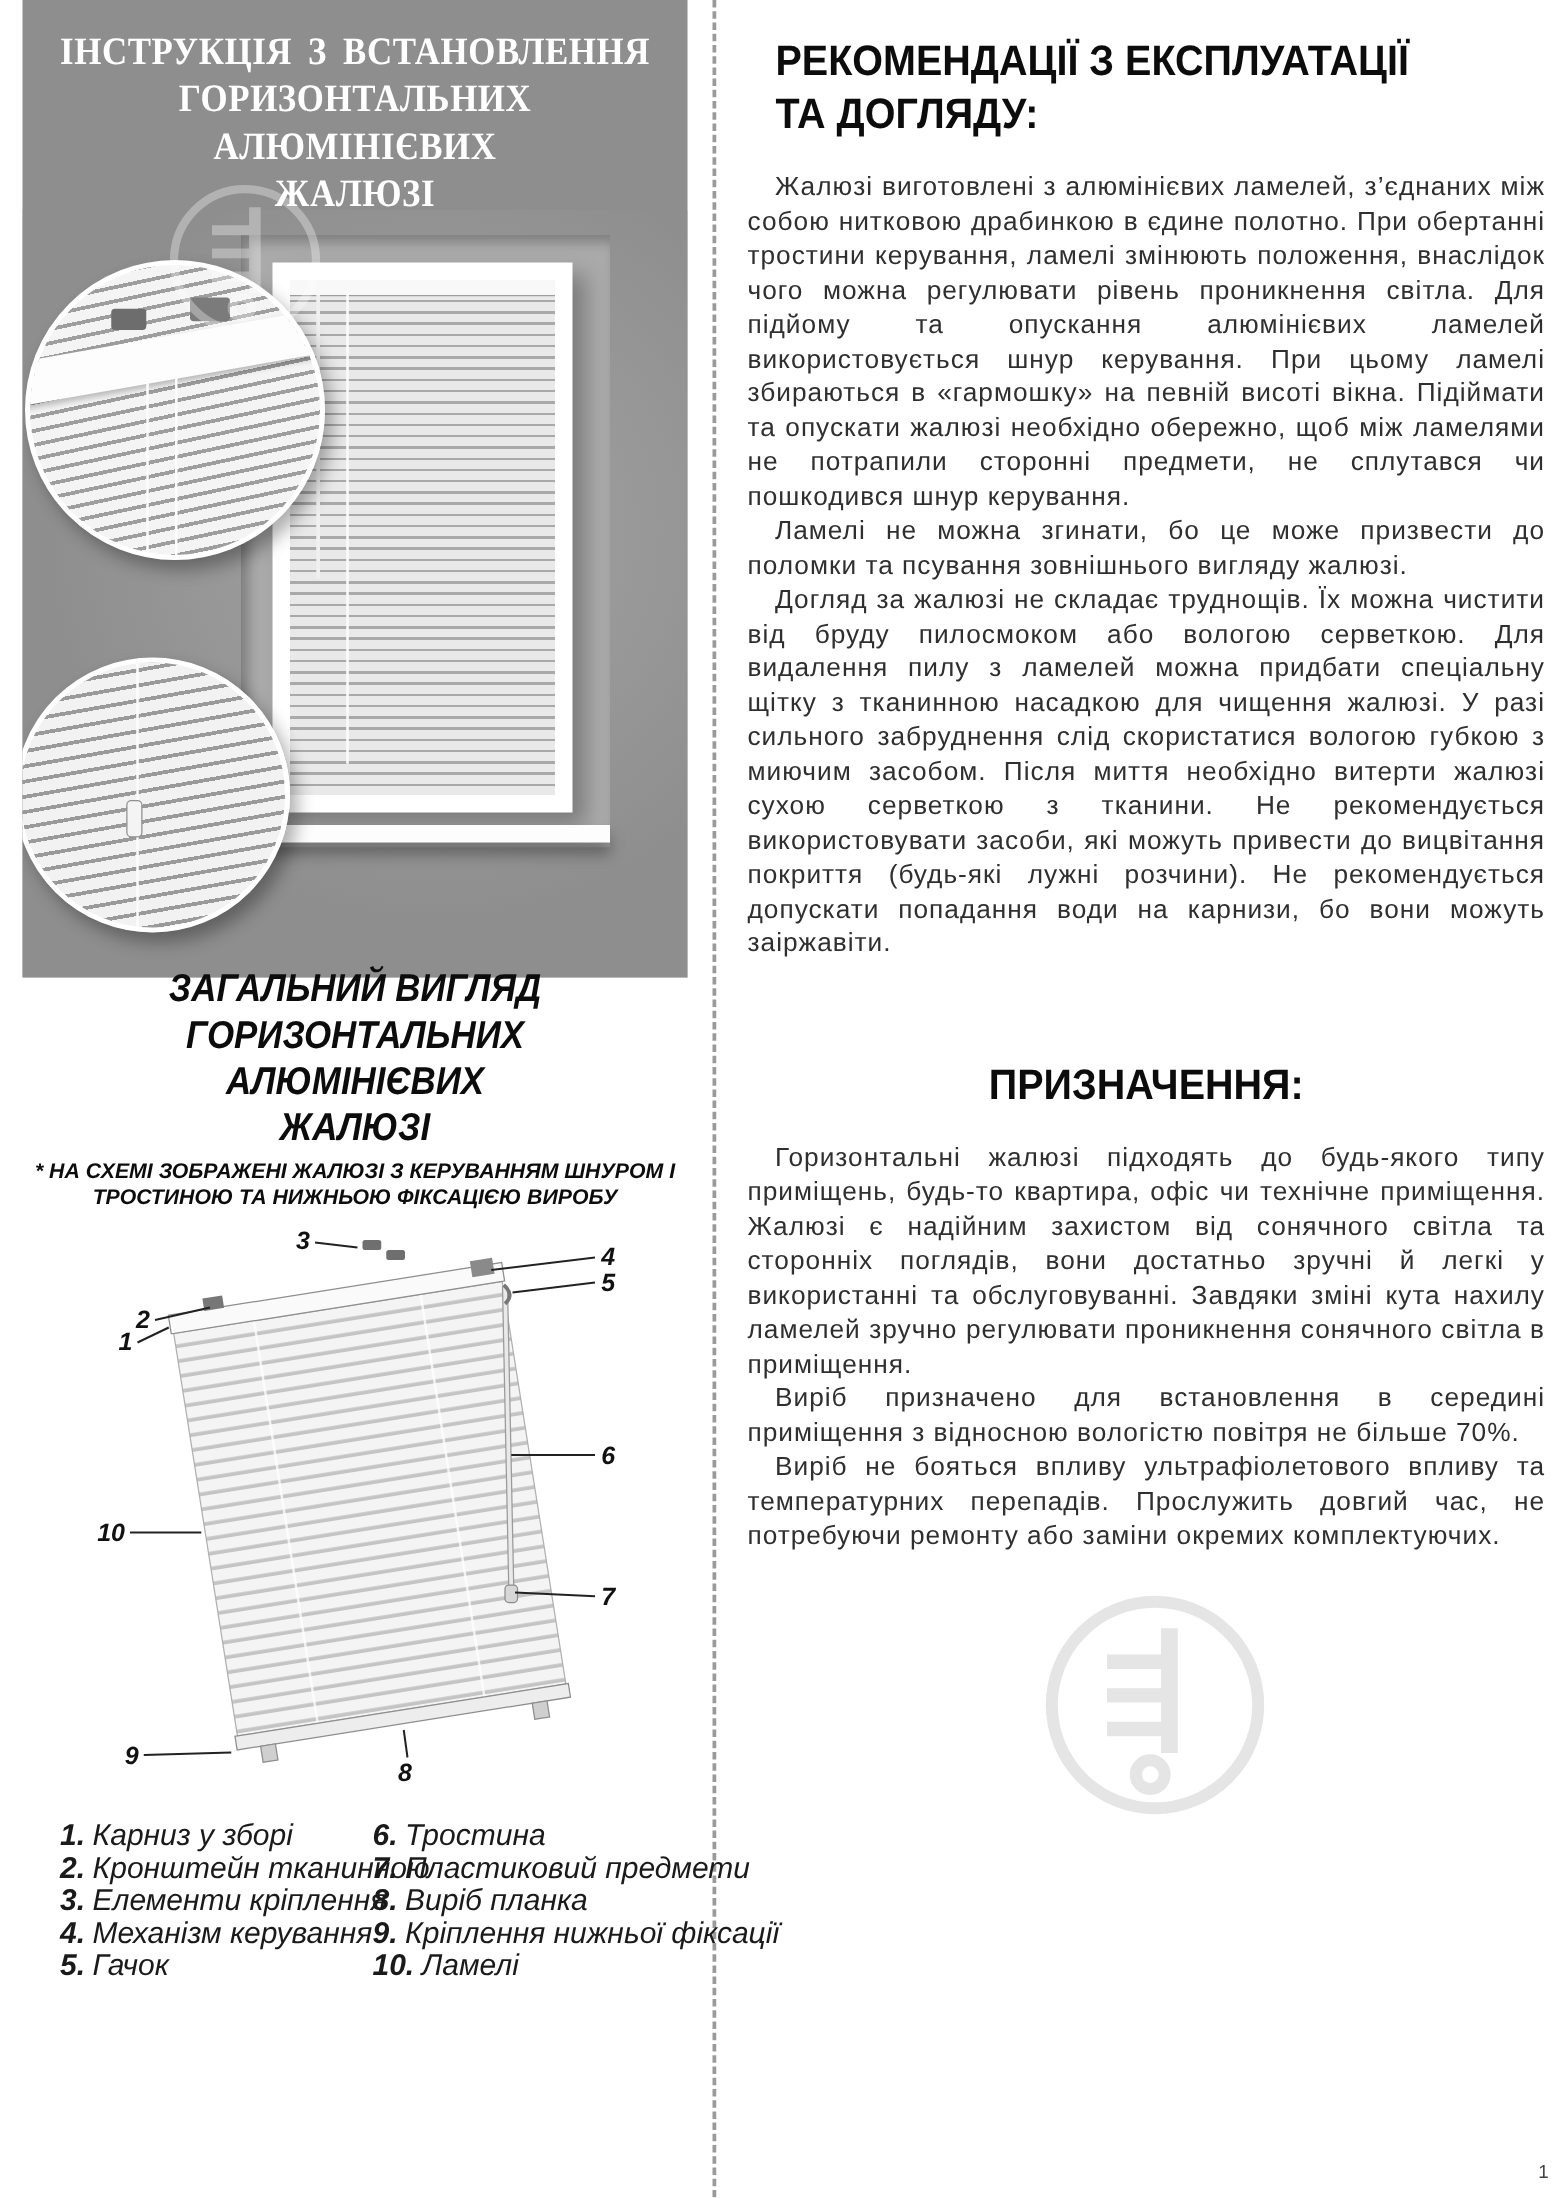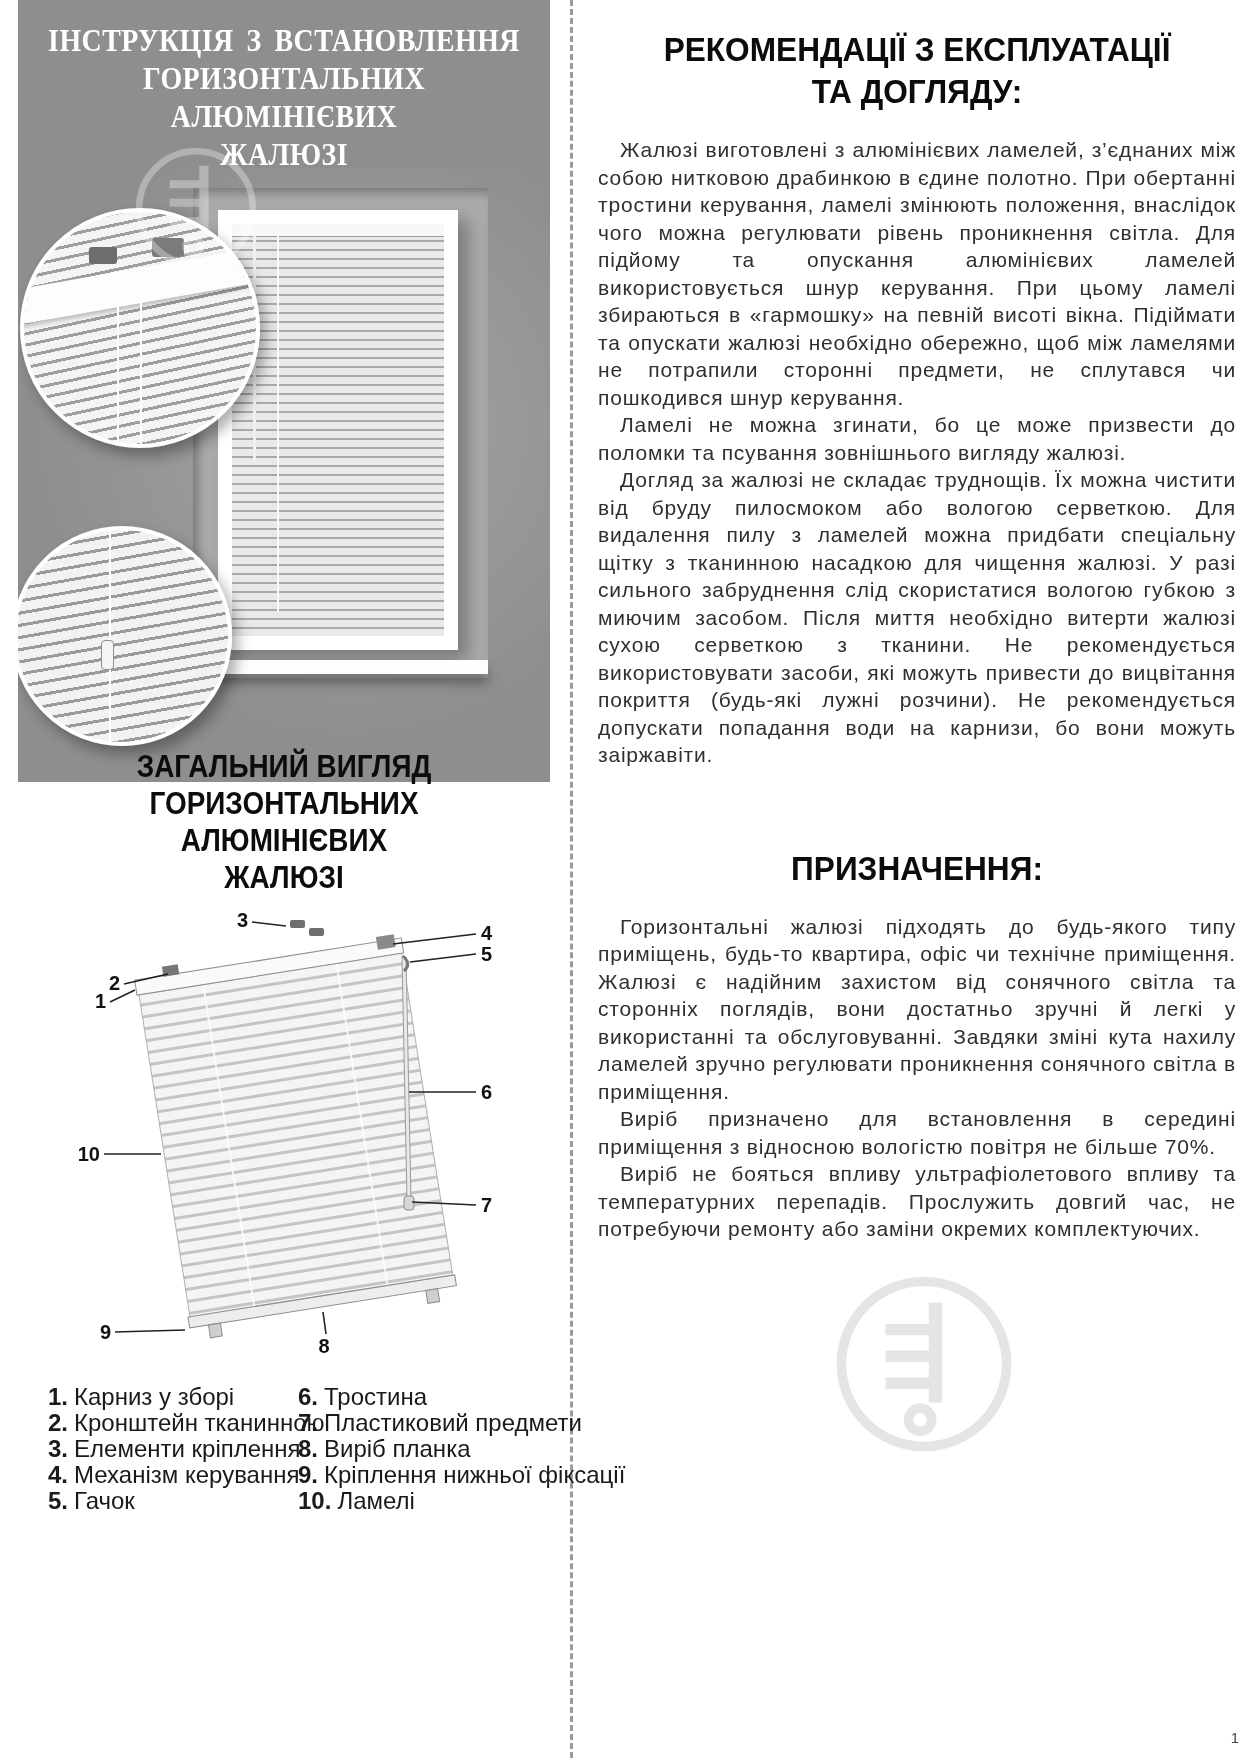--- a/index.html
+++ b/index.html
@@ -40,35 +40,35 @@
   .circle-cord.v2{left:50%;top:26%;height:74%;}
   .circle-cord.v3{left:44%;top:0;height:100%;}
   .cord-weight{position:absolute;left:40%;top:52%;width:11px;height:28px;background:#f4f4f4;border:1px solid #8f8f8f;border-radius:4px;}
   .watermark{position:absolute;pointer-events:none;}
   .watermark svg{width:100%;height:100%;}
   .wm-top{left:112px;top:142px;width:132px;height:132px;color:#ffffff;opacity:.32;}
   .wm-bottom{left:828px;top:1268px;width:192px;height:192px;color:#9c9c9c;opacity:.26;}
   
   .divider{position:absolute;left:570px;top:0;height:1758px;width:0;border-left:3px dashed #9a9a9a;}
   
-  .overview{position:absolute;left:18px;top:748px;width:532px;}
+  .overview{position:absolute;left:18px;top:772px;width:532px;font-style:italic;}
   .overview-title{text-align:center;color:#0c0c0c;}
   .overview-title .t-line{font-size:31px;font-weight:700;line-height:37px;transform:scaleX(.9);transform-origin:50% 50%;}
   .overview-note{margin-top:6px;text-align:center;color:#0c0c0c;}
   .overview-note .n-line{font-size:17px;font-weight:700;line-height:21px;}
   .diagram{display:block;margin-top:6px;width:532px;height:478px;}
   .diagram text{font-family:"Liberation Sans","DejaVu Sans",sans-serif;font-size:20px;font-weight:700;fill:#111;}
   .legend{display:flex;margin-top:4px;padding-left:30px;color:#1a1a1a;}
   .legend-col{width:250px;}
   .legend-col.second{width:252px;}
   .legend-row{font-size:24px;line-height:26px;white-space:nowrap;}
   .lnum{font-weight:700;margin-right:6px;}
   
   .right-col{position:absolute;left:598px;top:28px;width:638px;color:#333;}
-  .care-title{text-align:center;color:#0c0c0c;margin-bottom:4px;}
+  .care-title{color:#0c0c0c;margin-bottom:4px;}
   .care-title .t-line{font-size:34px;font-weight:700;line-height:42px;transform:scaleX(.93);transform-origin:50% 50%;}
   .body-text{margin-top:24px;font-size:21px;line-height:27.5px;letter-spacing:.8px;text-align:justify;color:#2f2f2f;}
   .body-text p{margin:0;text-indent:22px;}
   .purpose-title{margin-top:78px;margin-bottom:22px;text-align:center;color:#0c0c0c;
     font-size:34px;font-weight:700;line-height:42px;transform:scaleX(.93);transform-origin:50% 50%;}
   .page-num{position:absolute;right:6px;bottom:12px;font-size:15px;color:#444;}
 </style>
 </head>
 <body>
 
@@ -129,20 +129,24 @@
       <line x1="30" y1="60" x2="56" y2="60" stroke-width="6"></line>
       <circle cx="48" cy="79" r="6" stroke-width="5"></circle>
     </svg>
   </div>
 
   <div class="overview">
     <div class="overview-title">
       <div class="t-line">ЗАГАЛЬНИЙ ВИГЛЯД</div>
       <div class="t-line">ГОРИЗОНТАЛЬНИХ АЛЮМІНІЄВИХ</div>
       <div class="t-line">ЖАЛЮЗІ</div>
+    </div>
+    <div class="overview-note">
+      <div class="n-line">* НА СХЕМІ ЗОБРАЖЕНІ ЖАЛЮЗІ З КЕРУВАННЯМ ШНУРОМ І</div>
+      <div class="n-line">ТРОСТИНОЮ ТА НИЖНЬОЮ ФІКСАЦІЄЮ ВИРОБУ</div>
     </div>
 
     <svg class="diagram" viewBox="0 0 532 478">
       <defs>
         <pattern id="slatp" width="10" height="12" patternUnits="userSpaceOnUse">
           <rect width="10" height="12" fill="#f4f4f4"></rect>
           <rect y="9" width="10" height="3" fill="#c4c4c4"></rect>
         </pattern>
       </defs>
       <g transform="rotate(-9 265 235)">

